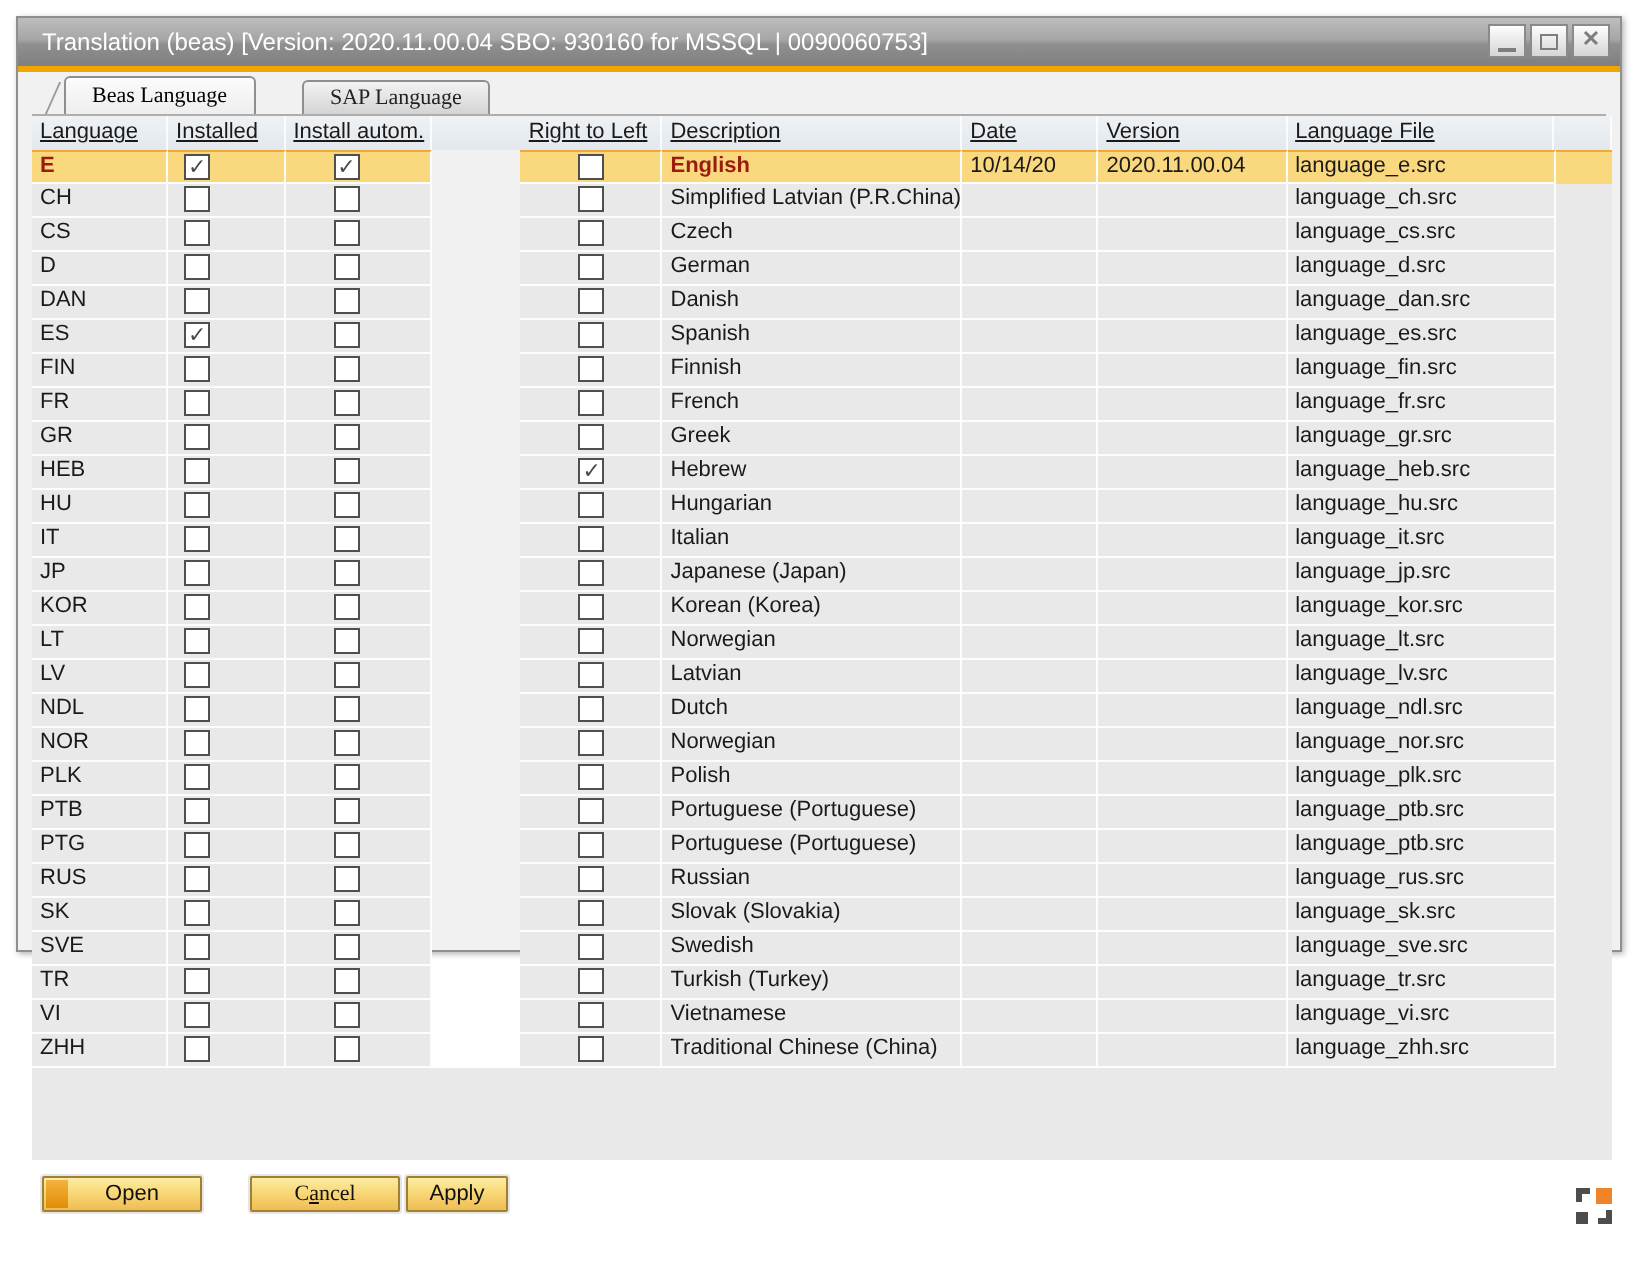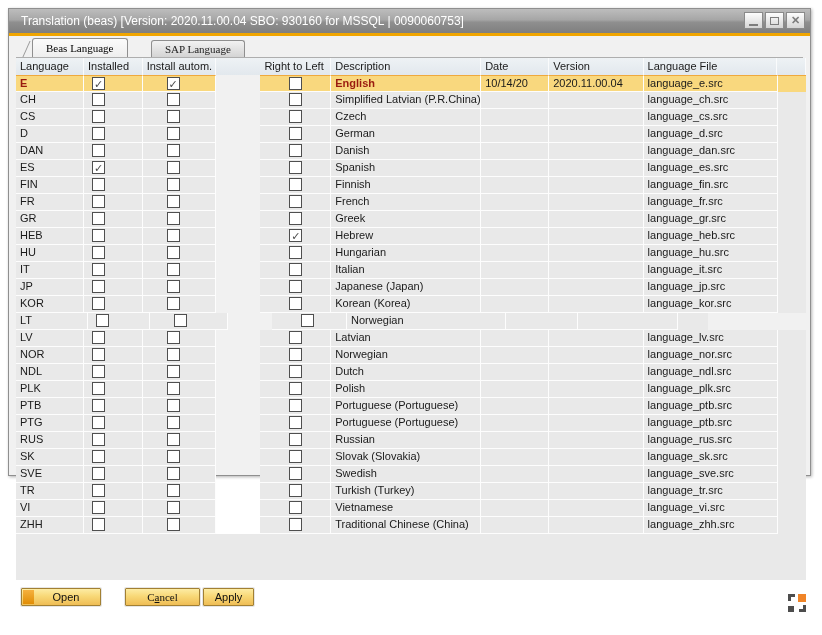--- a/index.html
+++ b/index.html
@@ -40,21 +40,21 @@
   
   .grid { position:absolute; left:7px; top:49px; width:790px; }
   .grid-header { display:flex; height:17px;
                  background:linear-gradient(#eef2f5,#e2e8ed);
                  font-size:11px; color:#1a1a1a; }
   .grid-header .cell { line-height:16px; }
   .grid-row { display:flex; height:17px; font-size:11px; color:#1a1a1a; }
   .cell { height:100%; padding-left:4px; line-height:15px; overflow:hidden;
           white-space:nowrap; background:#e9e9e9;
           border-right:1px solid #fdfdfd; border-bottom:1px solid #fdfdfd; }
-  .grid-header .cell { background:transparent; border-bottom:none; border-right:1px solid #fafbfc; }
+  .grid-header .cell { background:transparent; border-bottom:none; border-right:1px solid #fafbfc;text-decoration:underline; }
   .c-lang { width:72px; }
   .c-inst { width:62px; }
   .c-auto { width:78px; }
   .c-rtl  { width:75px;margin-left:44px; }
   .c-desc { width:159px; }
   .c-date { width:72px; }
   .c-ver  { width:100px; }
   .c-file { width:142px; }
   .c-fill { width:30px; border-right:none; border-bottom:none; }
   .grid-row.selected .cell { background:#f9d87e; border-top:1px solid #efa93d; line-height:14px; }
@@ -290,53 +290,54 @@
           <div class="cell c-fill"></div>
         </div>
         <div class="grid-row">
           <div class="cell c-lang">LT</div>
           <div class="cell c-inst"><span class="cb"></span></div>
           <div class="cell c-auto"><span class="cb"></span></div>
           <div class="cell c-rtl"><span class="cb"></span></div>
           <div class="cell c-desc">Norwegian</div>
           <div class="cell c-date"></div>
           <div class="cell c-ver"></div>
+          <div class="cell c-file">language_lt.src</div>
           <div class="cell c-fill"></div>
         </div>
         <div class="grid-row">
           <div class="cell c-lang">LV</div>
           <div class="cell c-inst"><span class="cb"></span></div>
           <div class="cell c-auto"><span class="cb"></span></div>
           <div class="cell c-rtl"><span class="cb"></span></div>
           <div class="cell c-desc">Latvian</div>
           <div class="cell c-date"></div>
           <div class="cell c-ver"></div>
           <div class="cell c-file">language_lv.src</div>
           <div class="cell c-fill"></div>
         </div>
         <div class="grid-row">
+          <div class="cell c-lang">NDL</div>
+          <div class="cell c-inst"><span class="cb"></span></div>
+          <div class="cell c-auto"><span class="cb"></span></div>
+          <div class="cell c-rtl"><span class="cb"></span></div>
+          <div class="cell c-desc">Dutch</div>
+          <div class="cell c-date"></div>
+          <div class="cell c-ver"></div>
+          <div class="cell c-file">language_ndl.src</div>
+          <div class="cell c-fill"></div>
+        </div>
+        <div class="grid-row">
           <div class="cell c-lang">NOR</div>
           <div class="cell c-inst"><span class="cb"></span></div>
           <div class="cell c-auto"><span class="cb"></span></div>
           <div class="cell c-rtl"><span class="cb"></span></div>
           <div class="cell c-desc">Norwegian</div>
           <div class="cell c-date"></div>
           <div class="cell c-ver"></div>
           <div class="cell c-file">language_nor.src</div>
-          <div class="cell c-fill"></div>
-        </div>
-        <div class="grid-row">
-          <div class="cell c-lang">NDL</div>
-          <div class="cell c-inst"><span class="cb"></span></div>
-          <div class="cell c-auto"><span class="cb"></span></div>
-          <div class="cell c-rtl"><span class="cb"></span></div>
-          <div class="cell c-desc">Dutch</div>
-          <div class="cell c-date"></div>
-          <div class="cell c-ver"></div>
-          <div class="cell c-file">language_ndl.src</div>
           <div class="cell c-fill"></div>
         </div>
         <div class="grid-row">
           <div class="cell c-lang">PLK</div>
           <div class="cell c-inst"><span class="cb"></span></div>
           <div class="cell c-auto"><span class="cb"></span></div>
           <div class="cell c-rtl"><span class="cb"></span></div>
           <div class="cell c-desc">Polish</div>
           <div class="cell c-date"></div>
           <div class="cell c-ver"></div>

